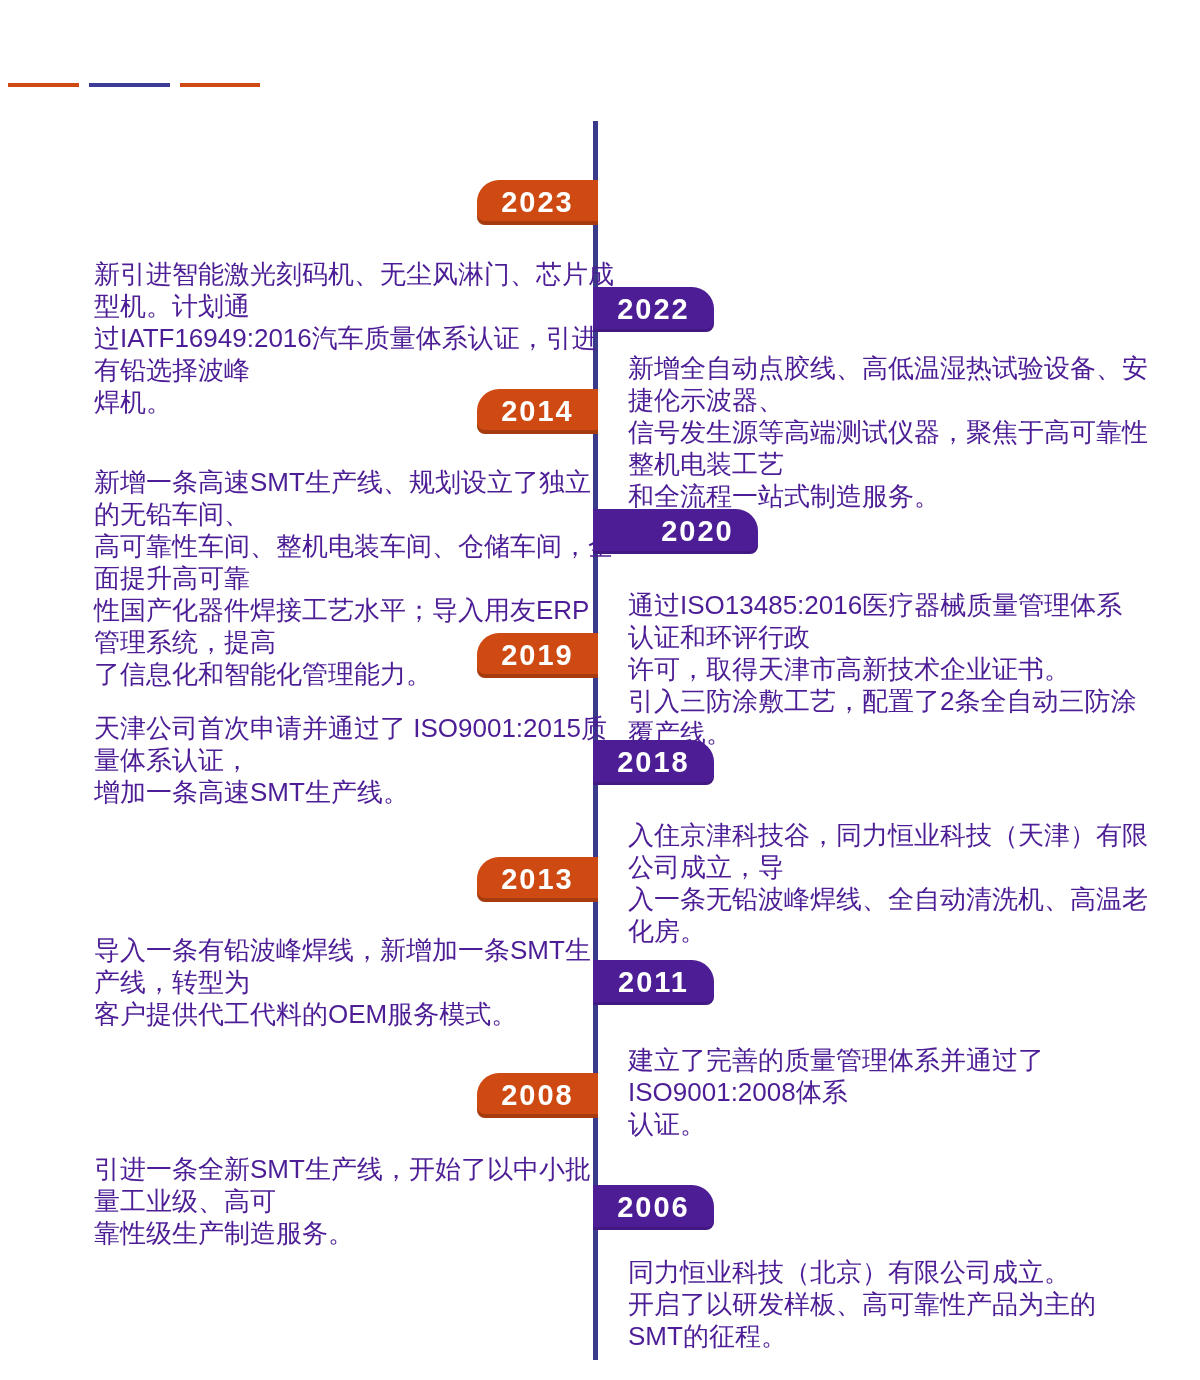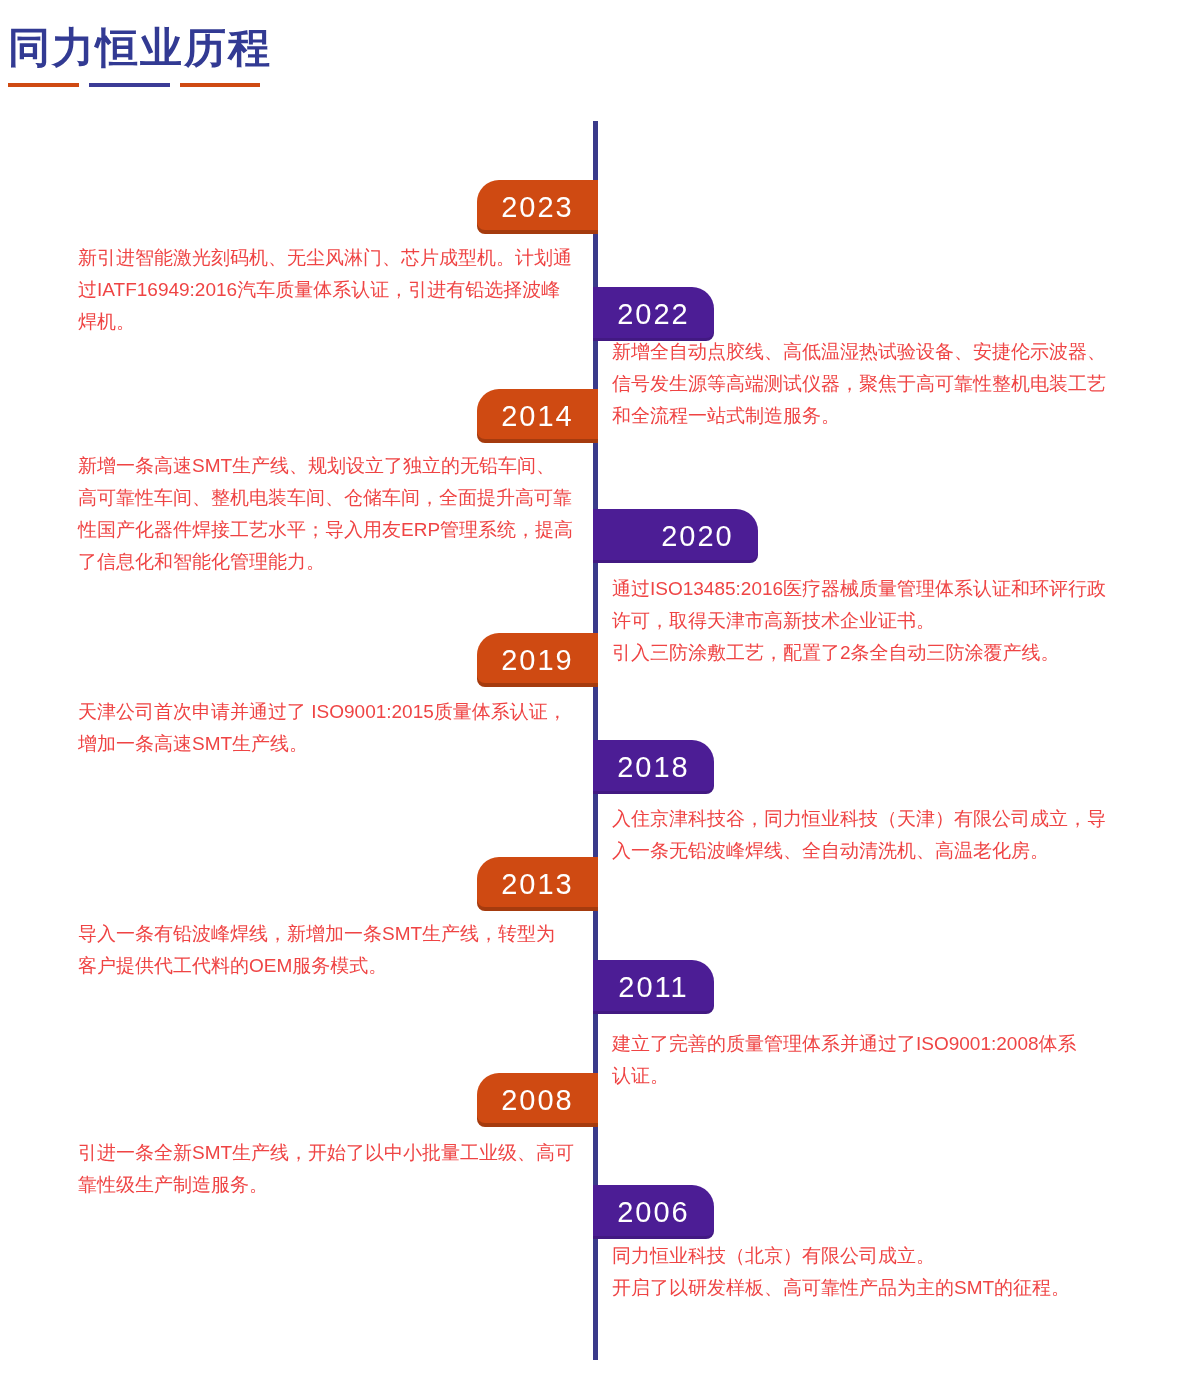--- a/index.html
+++ b/index.html
@@ -36,51 +36,51 @@
     top: 121px;
     width: 5px;
     height: 1239px;
     background: #3a3a8a;
   }
 
   
   .badge {
     position: absolute;
     width: 121px;
-    height: 54px;
+    height: 45px;
     display: flex;
     align-items: center;
     justify-content: center;
     color: #ffffff;
     font-size: 29px;
-    font-weight: 400;
+    font-weight: 700;
     letter-spacing: 2px;
     z-index: 2;
   }
   .left .badge {
     left: 477px;
     background: #cf4a12;
     border-radius: 22px 0 0 8px;
     box-shadow: inset 0 -4px 0 rgba(0,0,0,0.20);
   }
   .right .badge {
     left: 593px;
     background: #4c1d95;
     border-radius: 0 22px 8px 0;
     box-shadow: inset 0 -3px 0 rgba(0,0,0,0.12);
   }
 
   
   .desc {
     position: absolute;
-    margin: 0;
+    margin: 16px;
     width: 520px;
-    font-size: 19px;
+    font-size: 26px;
     line-height: 32px;
-    color: #ef4444;
+    color: #4c1d95;
     white-space: pre-line;
   }
   .left  .desc { left: 78px; }
   .right .desc { left: 612px; }
 
   
   .item-0 .badge { top: 180px; }  .item-0 .desc { top: 242px; }
   .item-1 .badge { top: 287px; }  .item-1 .desc { top: 336px; }
   .item-2 .badge { top: 389px; }  .item-2 .desc { top: 450px; }
   .item-3 .badge { top: 509px; padding-left: 44px; }  .item-3 .desc { top: 573px; }
@@ -89,21 +89,20 @@
   .item-6 .badge { top: 857px; }  .item-6 .desc { top: 918px; }
   .item-7 .badge { top: 960px; text-align: center; }  .item-7 .desc { top: 1028px; }
   .item-8 .badge { top: 1073px; } .item-8 .desc { top: 1137px; }
   .item-9 .badge { top: 1185px; } .item-9 .desc { top: 1240px; }
 </style>
 </head>
 <body>
 
 <div class="page">
 
-  <h1 class="title">同力恒业历程</h1>
   <div class="rule">
     <span class="seg seg-o1"></span>
     <span class="seg seg-p"></span>
     <span class="seg seg-o2"></span>
   </div>
 
   <div class="vline"></div>
 
   <section class="item item-0 left">
     <div class="badge">2023</div>

